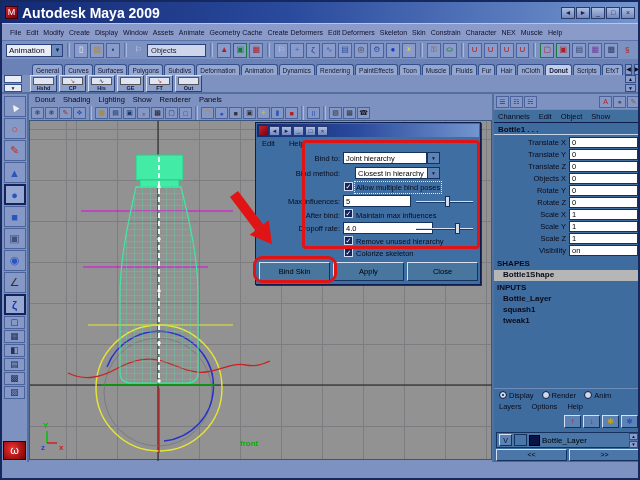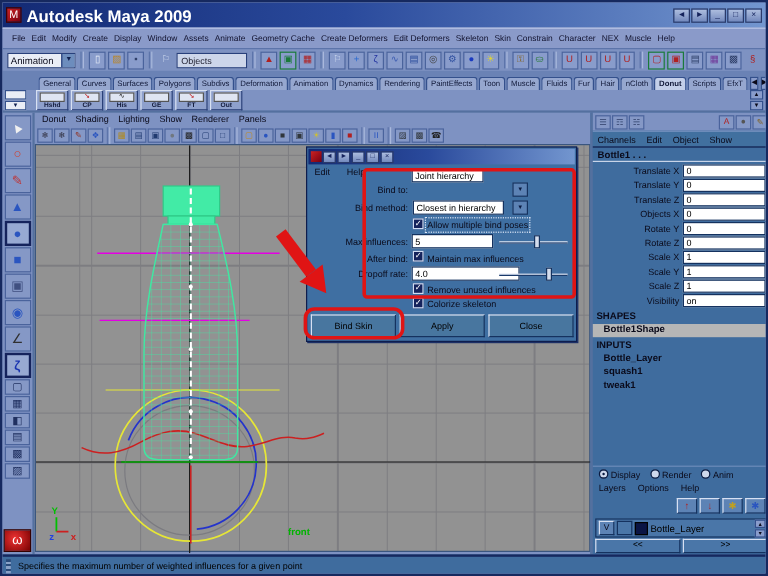--- a/index.html
+++ b/index.html
@@ -423,25 +423,25 @@
       <div class="dwinbtn">_</div>
       <div class="dwinbtn">□</div>
       <div class="dwinbtn">×</div>
     </div>
     <div id="dlg-menu">
       <span>Edit</span>
       <span>Help</span>
     </div>
 
     <div class="dlabel" style="left:0;top:31px">Bind to:</div>
-    <div class="dfield" style="left:87px;top:17px;width:60px">Joint hierarchy</div>
+    <div class="dfield" style="left:87px;top:29px;width:84px">Joint hierarchy</div>
     <div class="darrow" style="left:171px;top:29px">▼</div>
 
     <div class="dlabel" style="left:0;top:46px">Bind method:</div>
-    <div class="dfield" style="left:88px;top:44px;width:76px">Closest in hierarchy</div>
+    <div class="dfield" style="left:99px;top:44px;width:76px">Closest in hierarchy</div>
     <div class="darrow" style="left:171px;top:44px">▼</div>
 
     <div class="dchk" style="left:88px;top:59px">✓</div>
     <div class="dchklb focus-dots" style="left:100px;top:60px">Allow multiple bind poses</div>
 
     <div class="dlabel" style="left:0;top:74px">Max influences:</div>
     <div class="dfield" style="left:87px;top:72px;width:68px">5</div>
     <div class="slider" style="left:160px;top:72px">
       <div class="groove"></div>
       <div class="thumb" style="left:29px"></div>
@@ -452,21 +452,21 @@
     <div class="dchklb" style="left:100px;top:88px">Maintain max influences</div>
 
     <div class="dlabel" style="left:0;top:101px">Dropoff rate:</div>
     <div class="dfield" style="left:87px;top:99px;width:90px">4.0</div>
     <div class="slider" style="left:160px;top:99px">
       <div class="groove"></div>
       <div class="thumb" style="left:39px"></div>
     </div>
 
     <div class="dchk" style="left:88px;top:113px">✓</div>
-    <div class="dchklb" style="left:100px;top:114px">Remove unused influences</div>
+    <div class="dchklb" style="left:100px;top:114px">Remove unused hierarchy</div>
 
     <div class="dchk" style="left:88px;top:125px">✓</div>
     <div class="dchklb" style="left:100px;top:126px">Colorize skeleton</div>
 
     <div class="dbtn" style="left:77px">Apply</div>
     <div class="dbtn" style="left:3px">Bind Skin</div>
     <div class="dbtn" style="left:151px">Close</div>
   </div>
 
   <div class="abs redrect" style="left:300px;top:138px;width:178px;height:109px"></div>
@@ -567,18 +567,14 @@
       <div id="layer-name">Bottle_Layer</div>
       <div id="layer-scroll">
         <div>▲</div>
         <div>▼</div>
       </div>
     </div>
     <div class="navbtn" style="left:2px">&lt;&lt;</div>
     <div class="navbtn" style="left:75px">&gt;&gt;</div>
   </div>
 
-  <div id="helpline" class="abs">
-    <div id="grip"></div>
-    <span>Specifies the maximum number of weighted influences for a given point</span>
-  </div>
 
 </div>
 
 </body></html>

